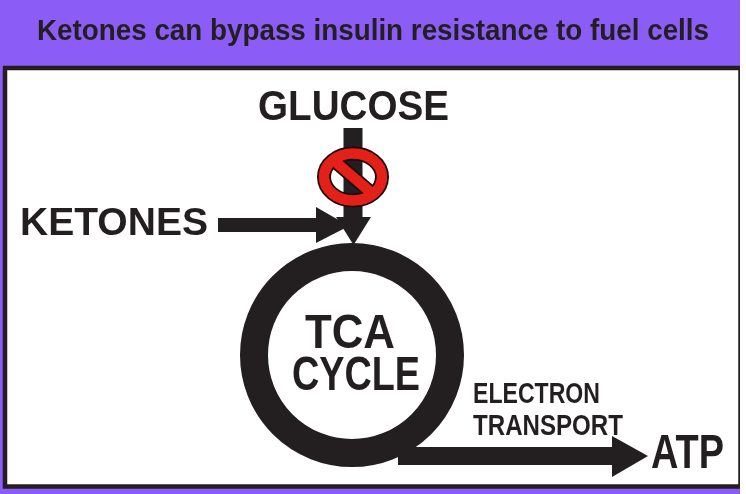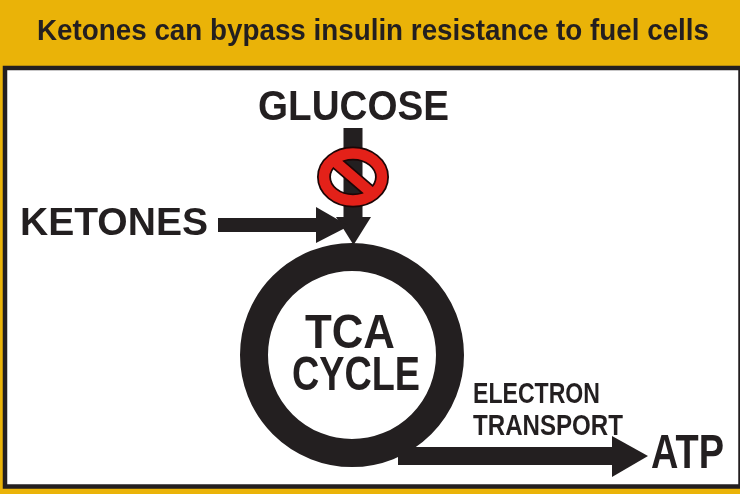--- a/index.html
+++ b/index.html
@@ -4,21 +4,21 @@
 <style>
   html, body {
     margin: 0;
     padding: 0;
     background: #ffffff;
   }
   .page {
     position: relative;
     width: 740px;
     height: 494px;
-    background: #eab308;
+    background: #8b5cf6;
     overflow: hidden;
   }
   svg text {
     font-family: "Liberation Sans", sans-serif;
     font-weight: 700;
     fill: #231f20;
   }
 </style>
 </head>
 <body>

